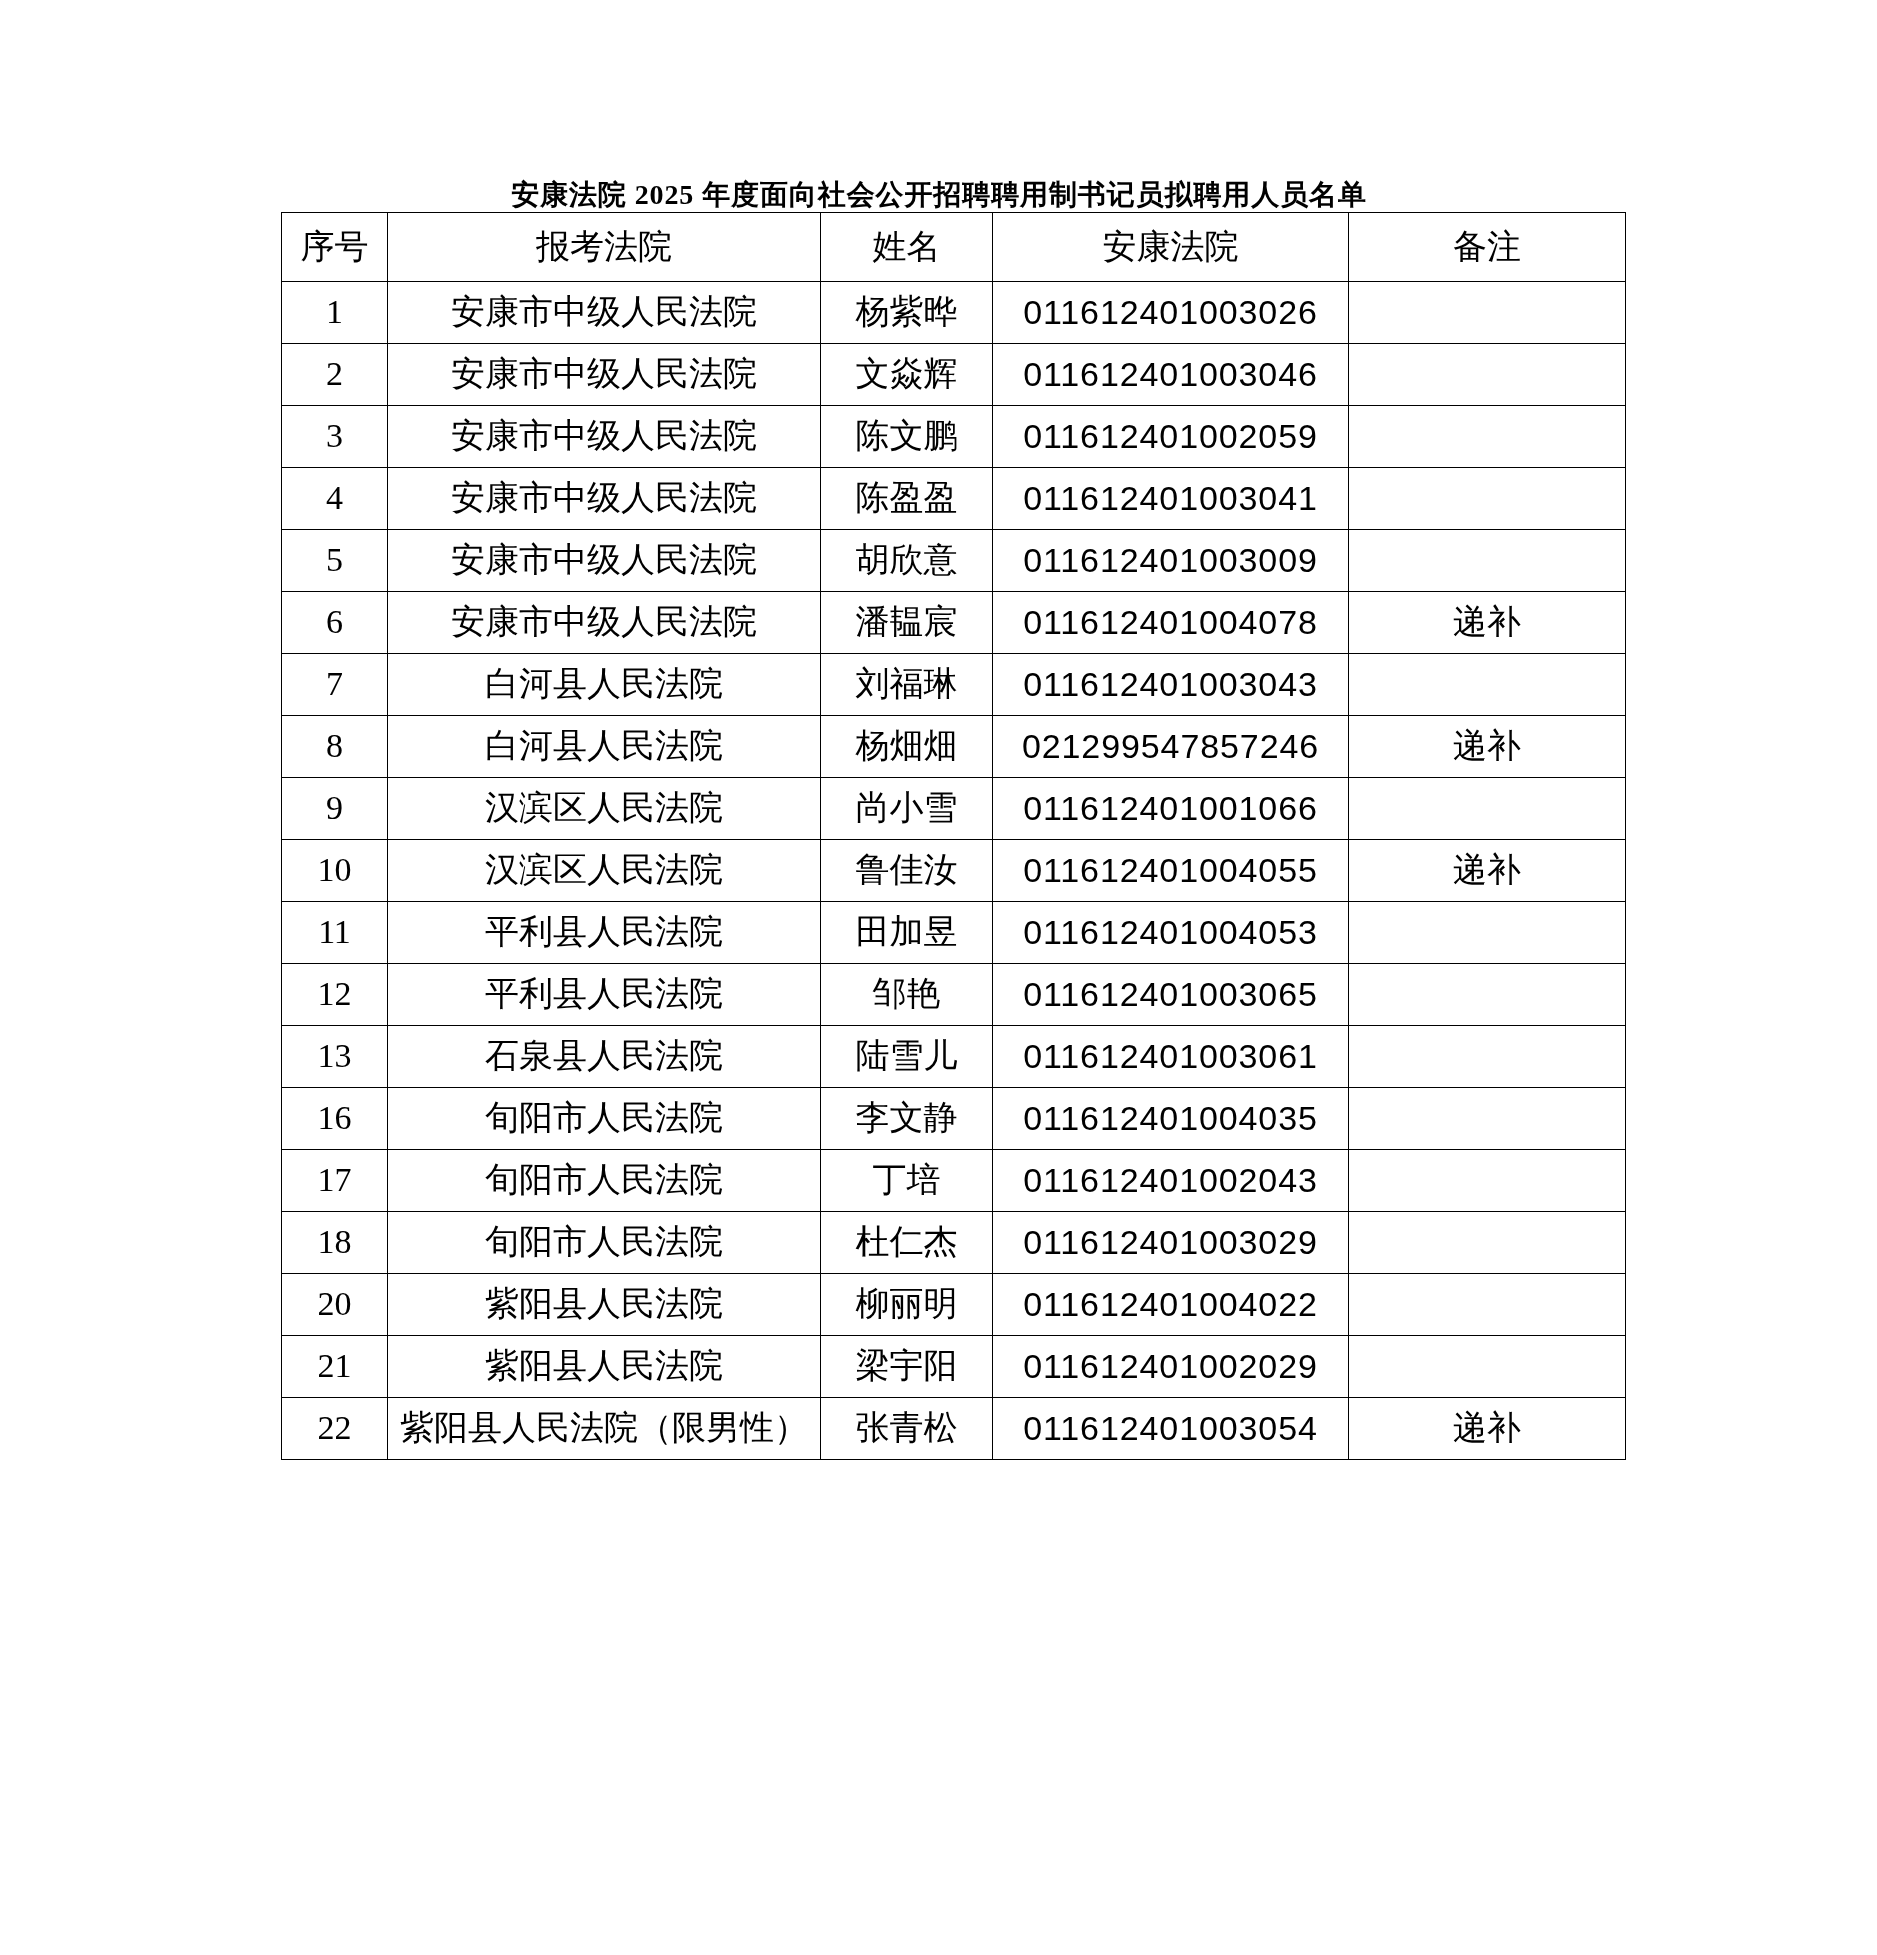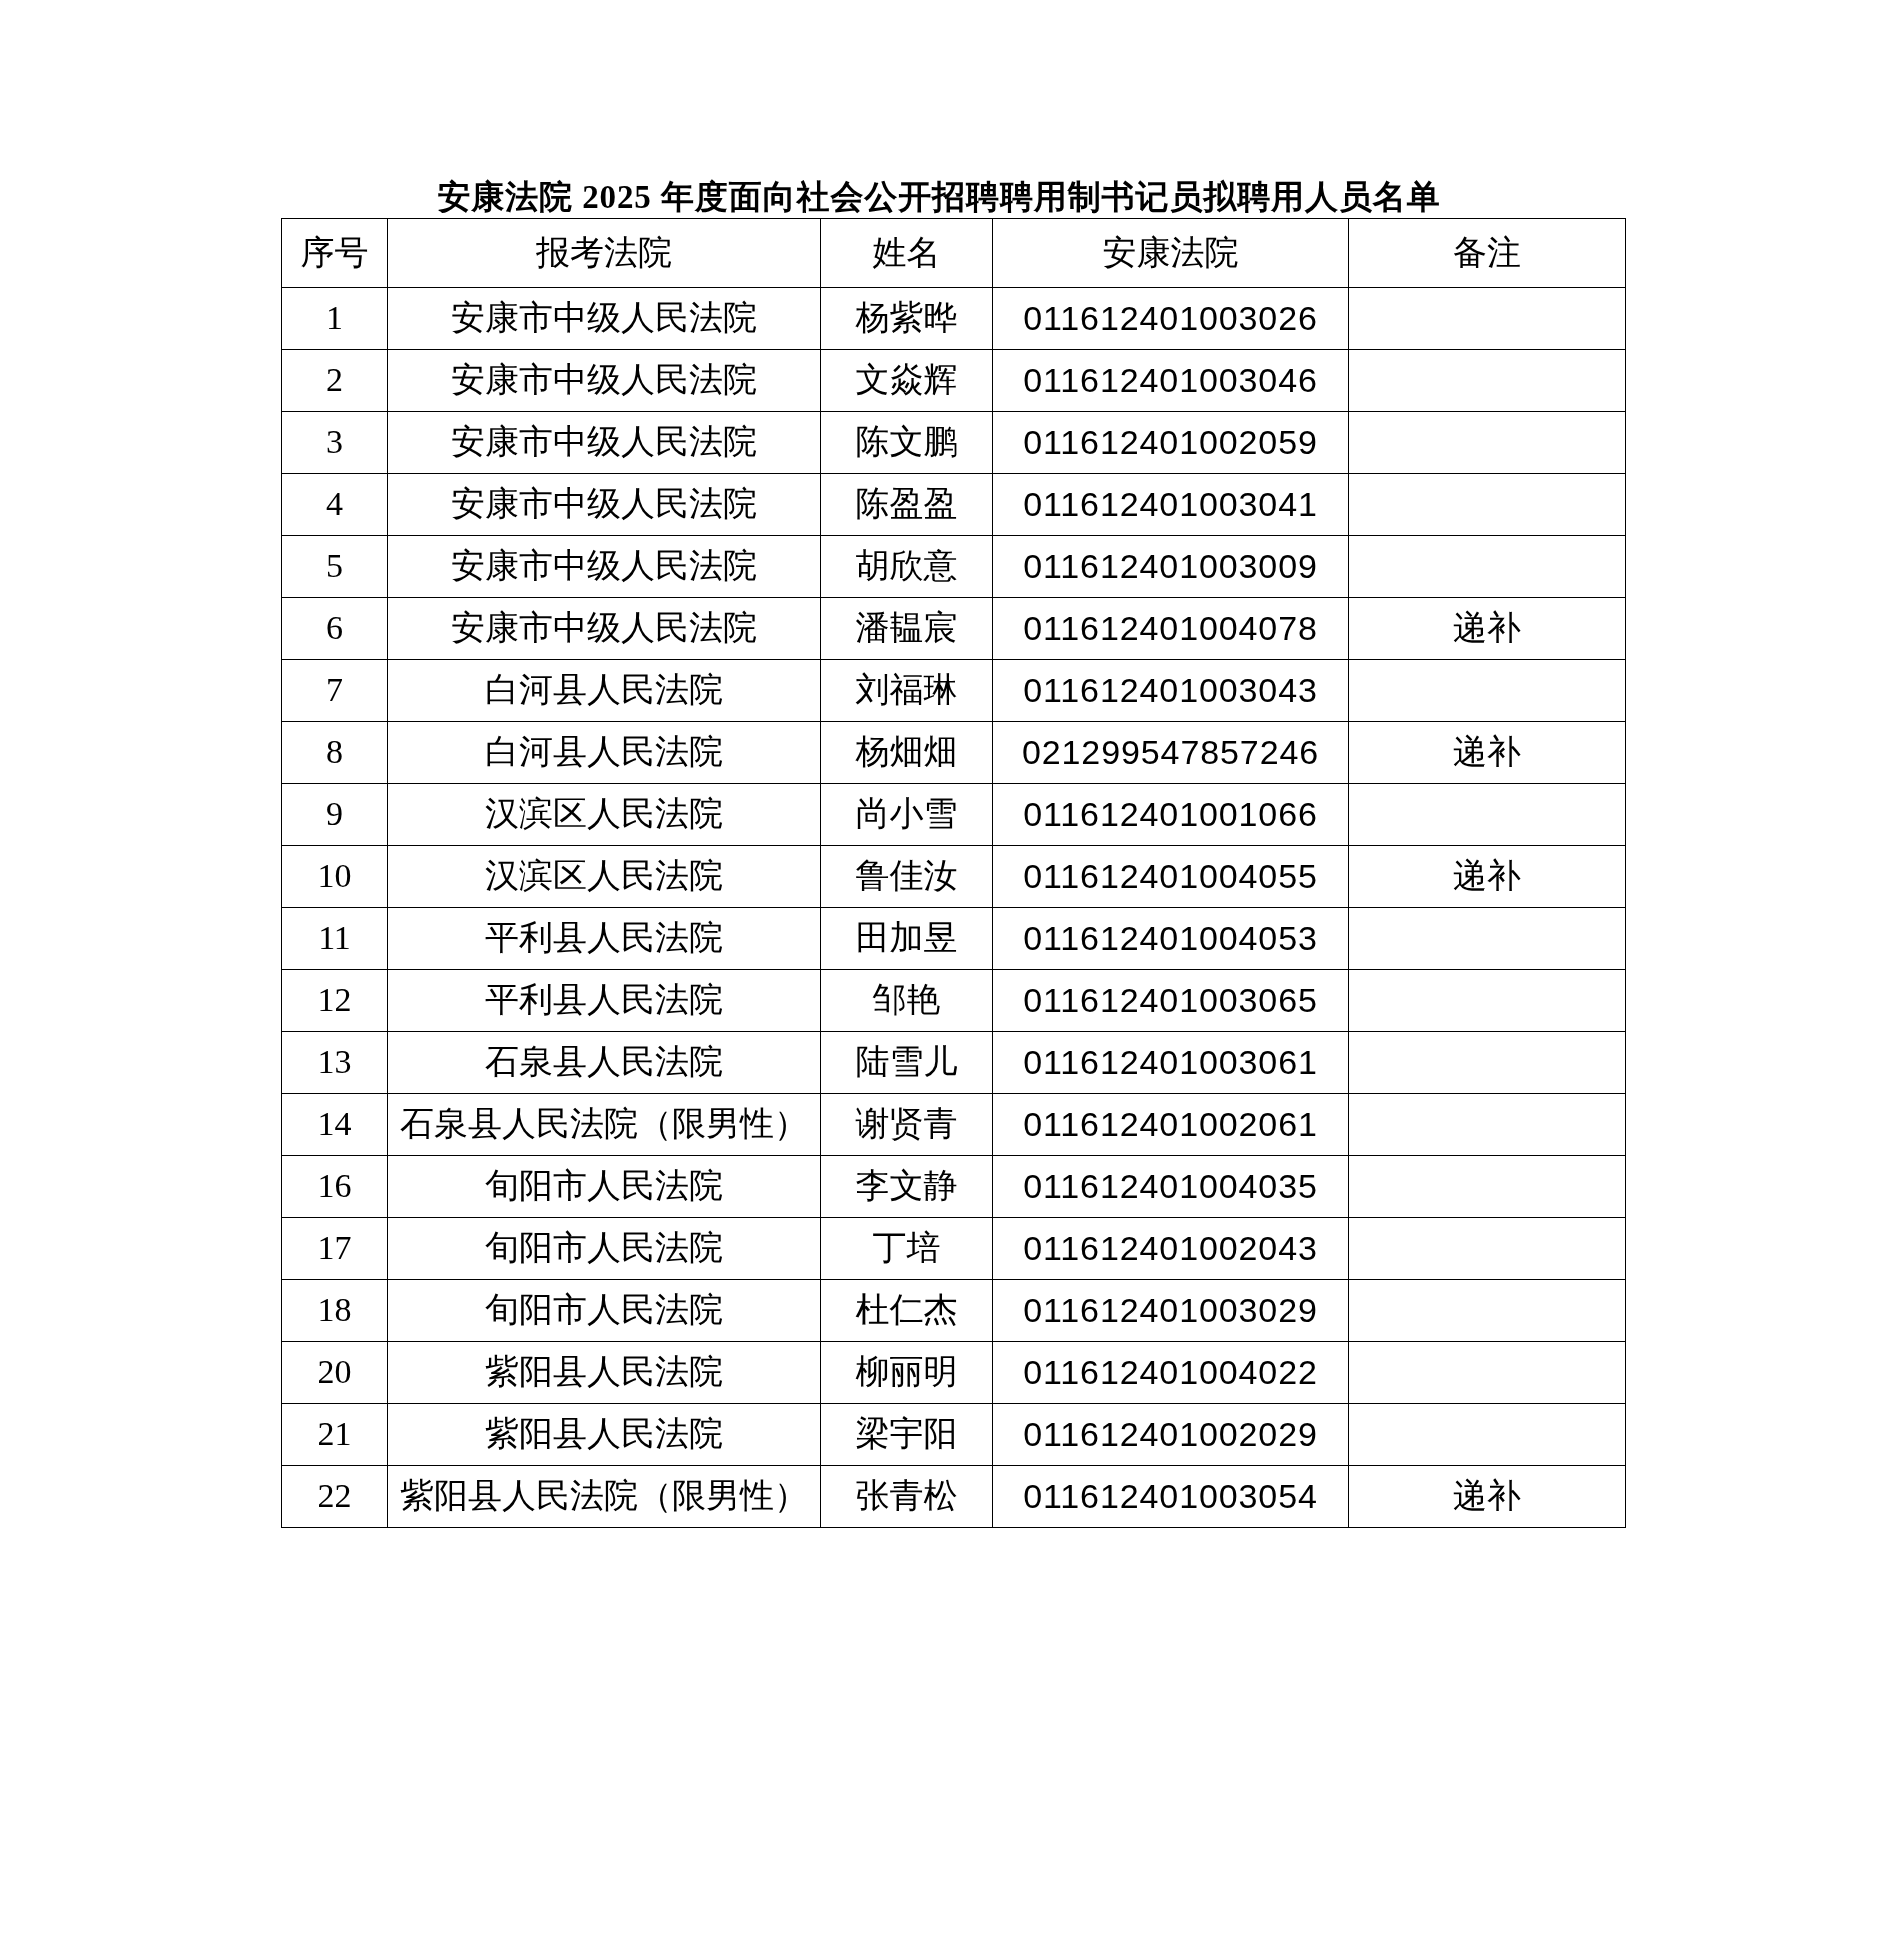--- a/index.html
+++ b/index.html
@@ -12,21 +12,21 @@
     height: 1955px;
     background: #ffffff;
     color: #000000;
     font-family: "Liberation Serif", "DejaVu Serif", serif;
     overflow: hidden;
     position: relative;
   }
   .doc-title {
     padding-top: 178px;
     text-align: center;
-    font-size: 33px;
+    font-size: 28px;
     font-weight: bold;
     letter-spacing: 0.9px;
     line-height: 1.2;
   }
   table.roster {
     border-collapse: collapse;
     table-layout: fixed;
     margin-left: 281px;
     width: 1345px;
   }
@@ -166,27 +166,20 @@
           <td></td>
         </tr>
         <tr>
           <td>13</td>
           <td>石泉县人民法院</td>
           <td>陆雪儿</td>
           <td class="ticket-cell">011612401003061</td>
           <td></td>
         </tr>
         <tr>
-          <td>14</td>
-          <td>石泉县人民法院（限男性）</td>
-          <td>谢贤青</td>
-          <td class="ticket-cell">011612401002061</td>
-          <td></td>
-        </tr>
-        <tr>
           <td>16</td>
           <td>旬阳市人民法院</td>
           <td>李文静</td>
           <td class="ticket-cell">011612401004035</td>
           <td></td>
         </tr>
         <tr>
           <td>17</td>
           <td>旬阳市人民法院</td>
           <td>丁培</td>

